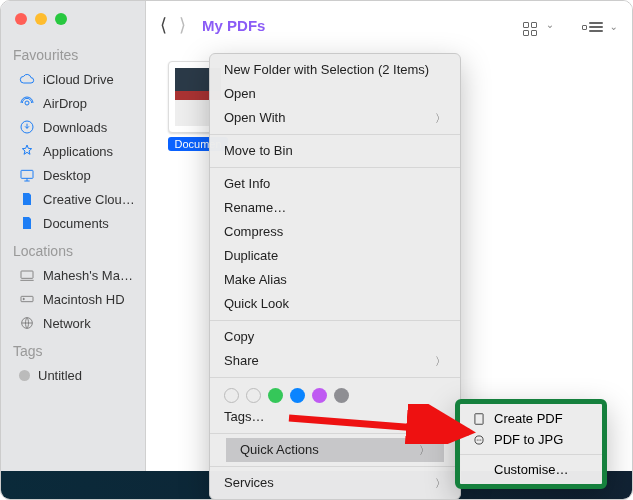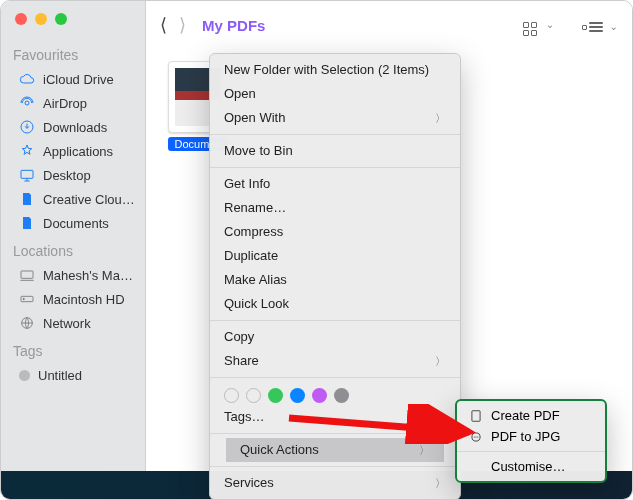--- a/index.html
+++ b/index.html
@@ -28,21 +28,21 @@
   .dock { position:absolute; left:0; right:0; bottom:0; height:28px; background:linear-gradient(90deg,#0a2a3a,#123); z-index:0;}
   
   .menu { position:absolute; top:52px; left:208px; width:252px; background:rgba(236,236,236,.98); border:1px solid #c9c9c9; border-radius:6px; box-shadow:0 10px 30px rgba(0,0,0,.25); padding:4px 0; font-size:13px; color:#222; z-index:30;}
   .mi { display:flex; align-items:center; justify-content:space-between; padding:3px 14px; line-height:18px; cursor:default;}
   .mi.hl { background:#c7c7c9; margin:0 16px;text-align:right;}
   .mi .chev { color:#666; font-size:11px; }
   .sep { height:1px; background:#d6d6d6; margin:4px 0;}
   .tagrow { display:flex; gap:7px; padding:6px 14px 2px;}
   .tg { width:15px; height:15px; border-radius:50%; border:1px solid #bbb;}
   .tg.fill { border:none;}
-  .submenu { position:absolute; top:398px; left:454px; width:152px; background:rgba(236,236,236,.98); border:2px solid #15803d; border-radius:6px; box-shadow:0 10px 30px rgba(0,0,0,.25); padding:4px 0; font-size:13px; z-index:31;}
+  .submenu { position:absolute; top:398px; left:454px; width:152px; background:rgba(236,236,236,.98); border:5px solid #15803d; border-radius:6px; box-shadow:0 10px 30px rgba(0,0,0,.25); padding:4px 0; font-size:13px; z-index:31;}
   .smi { display:flex; align-items:center; gap:8px; padding:3px 12px;}
   .smi svg { flex:0 0 14px;}
   
   .arrow { position:absolute; left:284px; top:403px; z-index:40; pointer-events:none;}
   .blueicon { stroke:#1e7ef5; fill:none; stroke-width:1.5;}
   .grayicon { stroke:#777; fill:none; stroke-width:1.3;}
   .tagdot { width:11px;height:11px;border-radius:50%; background:#bbb; border:none;}
   .grid-icon { display:inline-flex; gap:2px; flex-wrap:wrap; width:16px;}
   .grid-icon span{width:6px;height:6px;border:1.3px solid #666;border-radius:1px;}
   .list-icon span{display:block;width:14px;height:2px;background:#666;border-radius:1px;margin:2px 0;}

